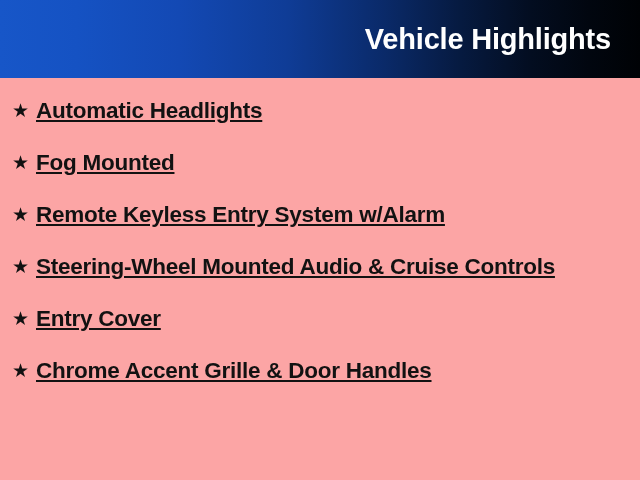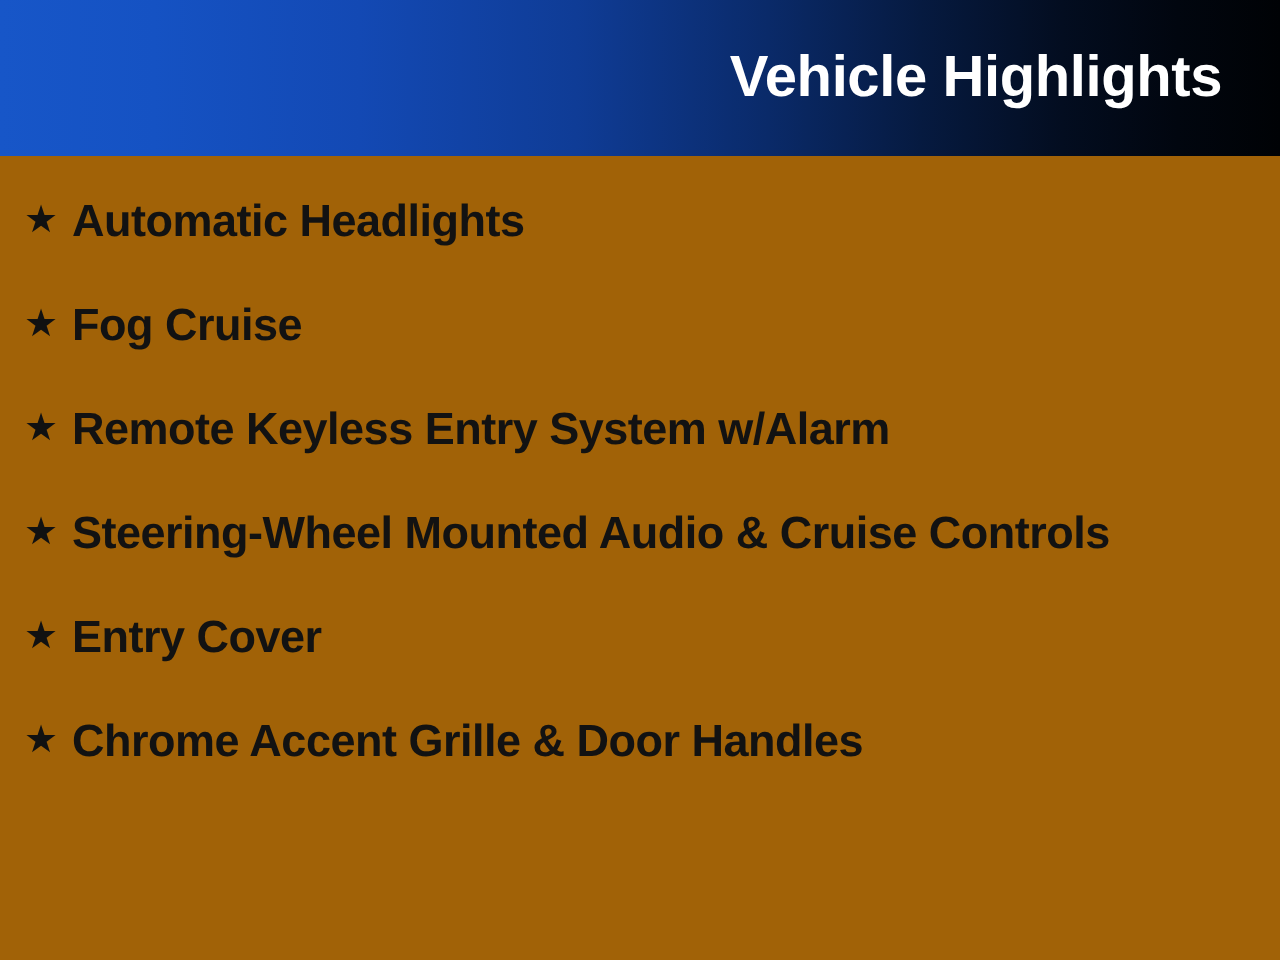--- a/index.html
+++ b/index.html
@@ -12,21 +12,21 @@
     height: 480px;
     background: #ffffff;
     font-family: "Liberation Sans", sans-serif;
     overflow: hidden;
   }
 
   .panel {
     position: relative;
     width: 640px;
     height: 480px;
-    background: #a16207;
+    background: #fca5a5;
     box-sizing: border-box;
   }
 
   
   .header {
     position: relative;
     width: 640px;
     height: 78px;
     background: linear-gradient(
         to right,
@@ -87,41 +87,42 @@
 
   .highlight-label {
     flex: 1 1 auto;
     color: #121212;
     font-size: 22.5px;
     font-weight: bold;
     line-height: 30px;
     letter-spacing: -0.25px;
     max-width: 552px;
     font-family: "Liberation Sans", sans-serif;
+    text-decoration: underline;
   }
 </style>
 </head>
 <body>
 
 <div class="panel">
 
   <div class="header">
     <div class="header-title">Vehicle Highlights</div>
   </div>
 
   <ul class="highlights">
 
     <li class="highlight-item">
       <span class="bullet-star">★</span>
       <span class="highlight-label">Automatic Headlights</span>
     </li>
 
     <li class="highlight-item">
       <span class="bullet-star">★</span>
-      <span class="highlight-label">Fog Cruise</span>
+      <span class="highlight-label">Fog Mounted</span>
     </li>
 
     <li class="highlight-item">
       <span class="bullet-star">★</span>
       <span class="highlight-label">Remote Keyless Entry System w/Alarm</span>
     </li>
 
     <li class="highlight-item">
       <span class="bullet-star">★</span>
       <span class="highlight-label">Steering-Wheel Mounted Audio &amp; Cruise Controls</span>

